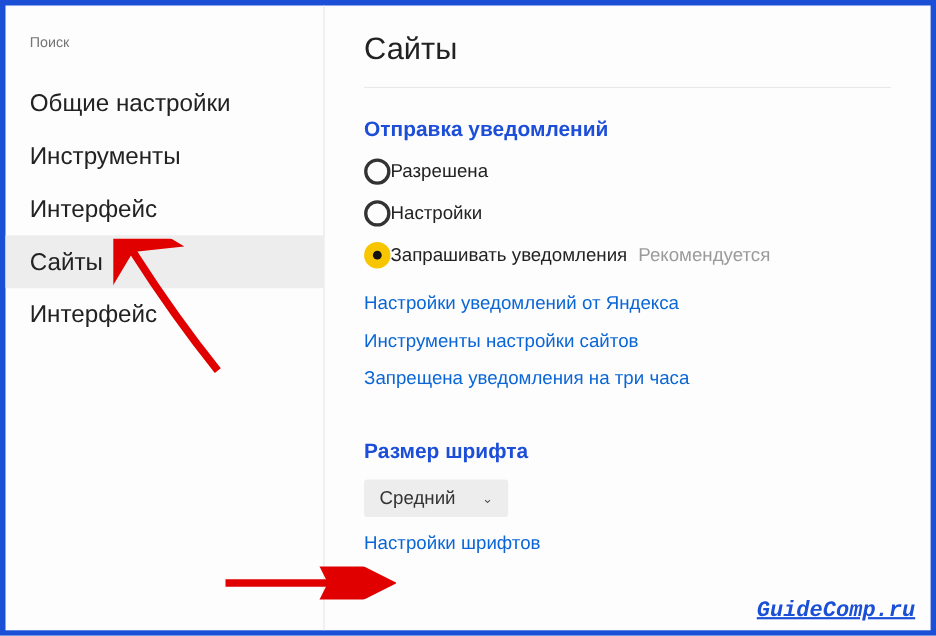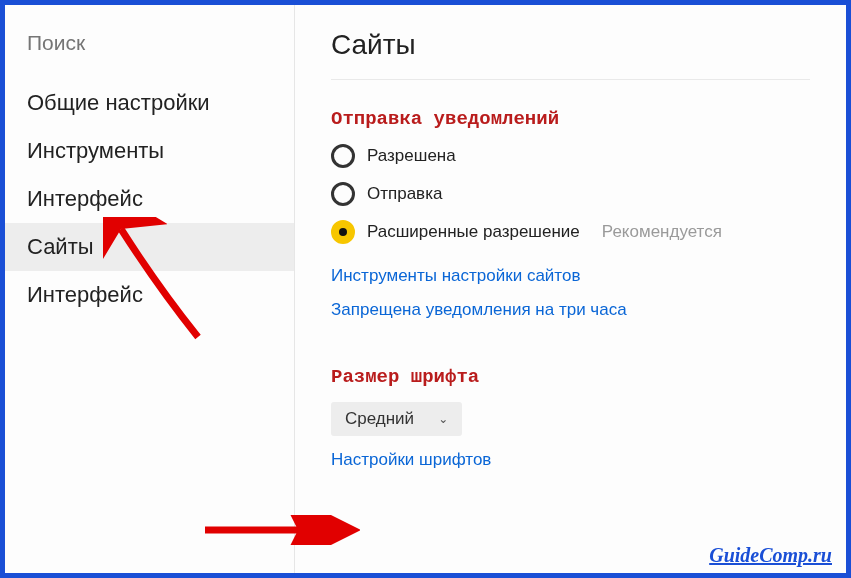--- a/index.html
+++ b/index.html
@@ -28,21 +28,21 @@
       border-right: 1px solid #e6e6e6;
       padding-top: 10px;
     }
     .search-box {
       margin: 10px 20px 18px 20px;
     }
     .search-input {
       width: 100%;
       border: none;
       background: transparent;
-      font-size: 21px;
+      font-size: 13px;
       color: #9b9b9b;
       outline: none;
       padding: 6px 2px;
     }
     .nav-item {
       padding: 11px 22px;
       font-size: 22px;
       color: #222;
       cursor: pointer;
     }
@@ -61,28 +61,26 @@
       padding-bottom: 18px;
     }
     .hr {
       border: none;
       border-top: 1px solid #e9e9e9;
       margin-bottom: 28px;
     }
     .section-title {
       font-size: 19px;
       font-weight: 700;
-      color: #b91c1c;
+      color: #1d4ed8;
       margin-bottom: 14px;
-      font-family: Liberation Mono, monospace;
     }
     .radio-row {
       display: flex;
       align-items: center;
-      gap: 12px;
       margin-bottom: 14px;
       cursor: pointer;
     }
     .radio-outer {
       width: 24px;
       height: 24px;
       border-radius: 50%;
       border: 3px solid #333;
       display: flex;
       align-items: center;
@@ -135,21 +133,21 @@
       margin-bottom: 14px;
     }
     .chevron {
       font-size: 12px;
       color: #555;
     }
     .watermark {
       position: absolute;
       right: 14px;
       bottom: 6px;
-      font-family: Liberation Serif, serif;
+      font-family: Liberation Mono, monospace;
       font-style: italic;
       font-weight: bold;
       font-size: 20px;
       color: #1a4fd6;
       text-decoration: underline;
       text-shadow: 1px 1px 0 #fff;
     }
     
     .arrow-svg {
       position: absolute;
@@ -188,32 +186,33 @@
 
     <div class="section-title">Отправка уведомлений</div>
 
     <div class="radio-row">
       <span class="radio-outer"></span>
       <span class="radio-label">Разрешена</span>
     </div>
 
     <div class="radio-row">
       <span class="radio-outer"></span>
-      <span class="radio-label">Отправка</span>
+      <span class="radio-label">Настройки</span>
     </div>
 
     <div class="radio-row">
       <span class="radio-outer yellow">
         <span class="radio-inner"></span>
       </span>
-      <span class="radio-label">Расширенные разрешение</span>
+      <span class="radio-label">Запрашивать уведомления</span>
       <span class="hint">Рекомендуется</span>
     </div>
 
     <div class="links">
+      <span class="link">Настройки уведомлений от Яндекса</span>
       <span class="link">Инструменты настройки сайтов</span>
       <span class="link">Запрещена уведомления на три часа</span>
     </div>
 
     <div class="section-gap"></div>
 
     <div class="section-title">Размер шрифта</div>
 
     <div class="dropdown">
       <span>Средний</span>

